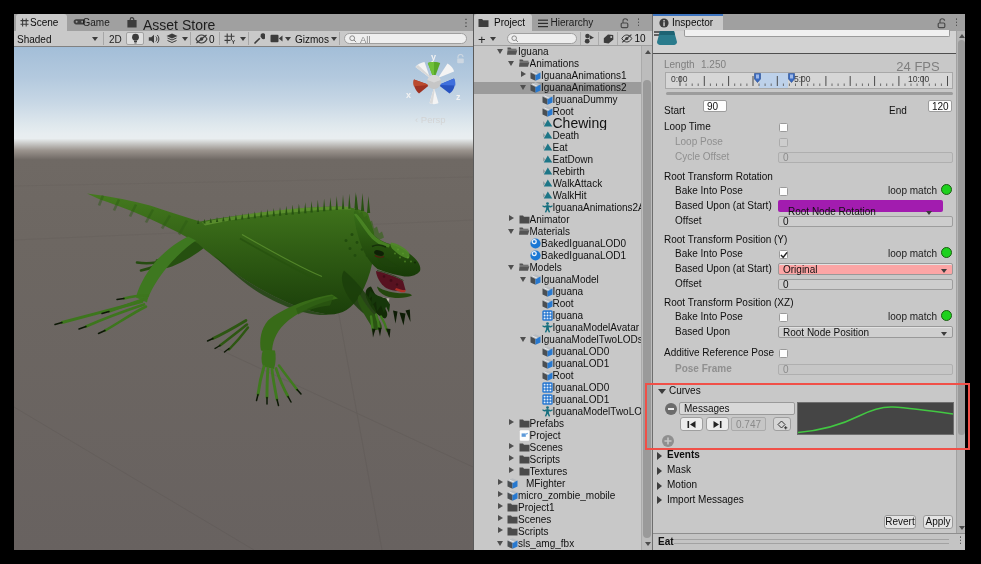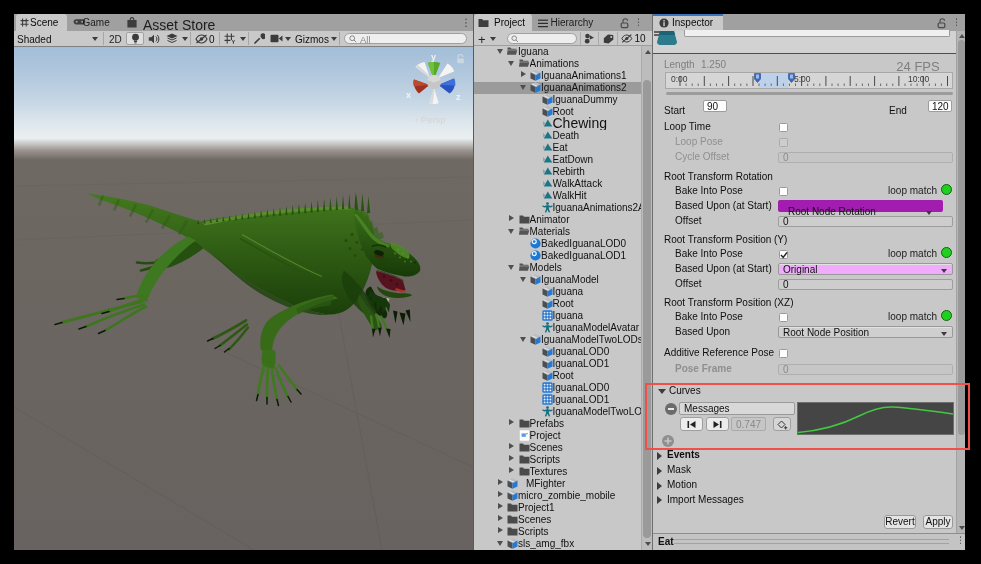--- a/index.html
+++ b/index.html
@@ -730,21 +730,21 @@
 <div style="position:absolute;left:11px;top:220px;font-size:10px;font-weight:400;color:#0d0d0d;white-space:nowrap">Root Transform Position (Y)</div>
 <div style="position:absolute;left:22px;top:234px;font-size:10px;font-weight:400;color:#101010;white-space:nowrap">Bake Into Pose</div>
 <div style="position:absolute;left:125.5px;top:235.5px;width:9px;height:9px;background:#fdfdfd;border:1px solid #9a9a9a;border-radius:1.5px">
         <svg width="10" height="10" viewBox="0 0 10 10" style="position:absolute;left:-1px;top:-1px">
           <path d="M2 5 L4.2 7.4 L8 2.4" stroke="#222" stroke-width="1.5" fill="none"></path>
         </svg>
       </div>
 <div style="position:absolute;left:200px;top:234px;width:84px;text-align:right;font-size:10px;color:#202020">loop match</div>
       <div style="position:absolute;left:287.5px;top:233px;width:11px;height:11px;border-radius:50%;background:#1ed11e;border:1.5px solid #1c5c13"></div>
 <div style="position:absolute;left:22px;top:249px;font-size:10px;font-weight:400;color:#101010;white-space:nowrap">Based Upon (at Start)</div>
-<div style="position:absolute;left:125px;top:249px;width:175px;height:12px;background:#f0abfc;border:1px solid #999;border-radius:2px;box-shadow:inset 0 1px 0 #e2e2e2">
+<div style="position:absolute;left:125px;top:249px;width:175px;height:12px;background:#fca5a5;border:1px solid #999;border-radius:2px;box-shadow:inset 0 1px 0 #e2e2e2">
         <div style="position:absolute;left:4px;top:0px;line-height:12px;font-size:10px;color:#101010;white-space:nowrap">Original</div>
         <div style="position:absolute;right:5px;top:4.5px;width:0;height:0;border-left:3.5px solid transparent;border-right:3.5px solid transparent;border-top:4.2px solid #3c3c3c"></div>
       </div>
 <div style="position:absolute;left:22px;top:264px;font-size:10px;font-weight:400;color:#101010;white-space:nowrap">Offset</div>
 <div style="position:absolute;left:125px;top:264.5px;width:175px;height:11px;background:#cdcdcd;border:1px solid #9d9d9d;border-radius:2px">
         <div style="position:absolute;left:4px;top:-0.5px;font-size:10px;color:#101010">0</div>
       </div>
 <div style="position:absolute;left:11px;top:283px;font-size:10px;font-weight:400;color:#0d0d0d;white-space:nowrap">Root Transform Position (XZ)</div>
 <div style="position:absolute;left:22px;top:297px;font-size:10px;font-weight:400;color:#101010;white-space:nowrap">Bake Into Pose</div>
 <div style="position:absolute;left:125.5px;top:298.5px;width:9px;height:9px;background:#fdfdfd;border:1px solid #9a9a9a;border-radius:1.5px"></div>

